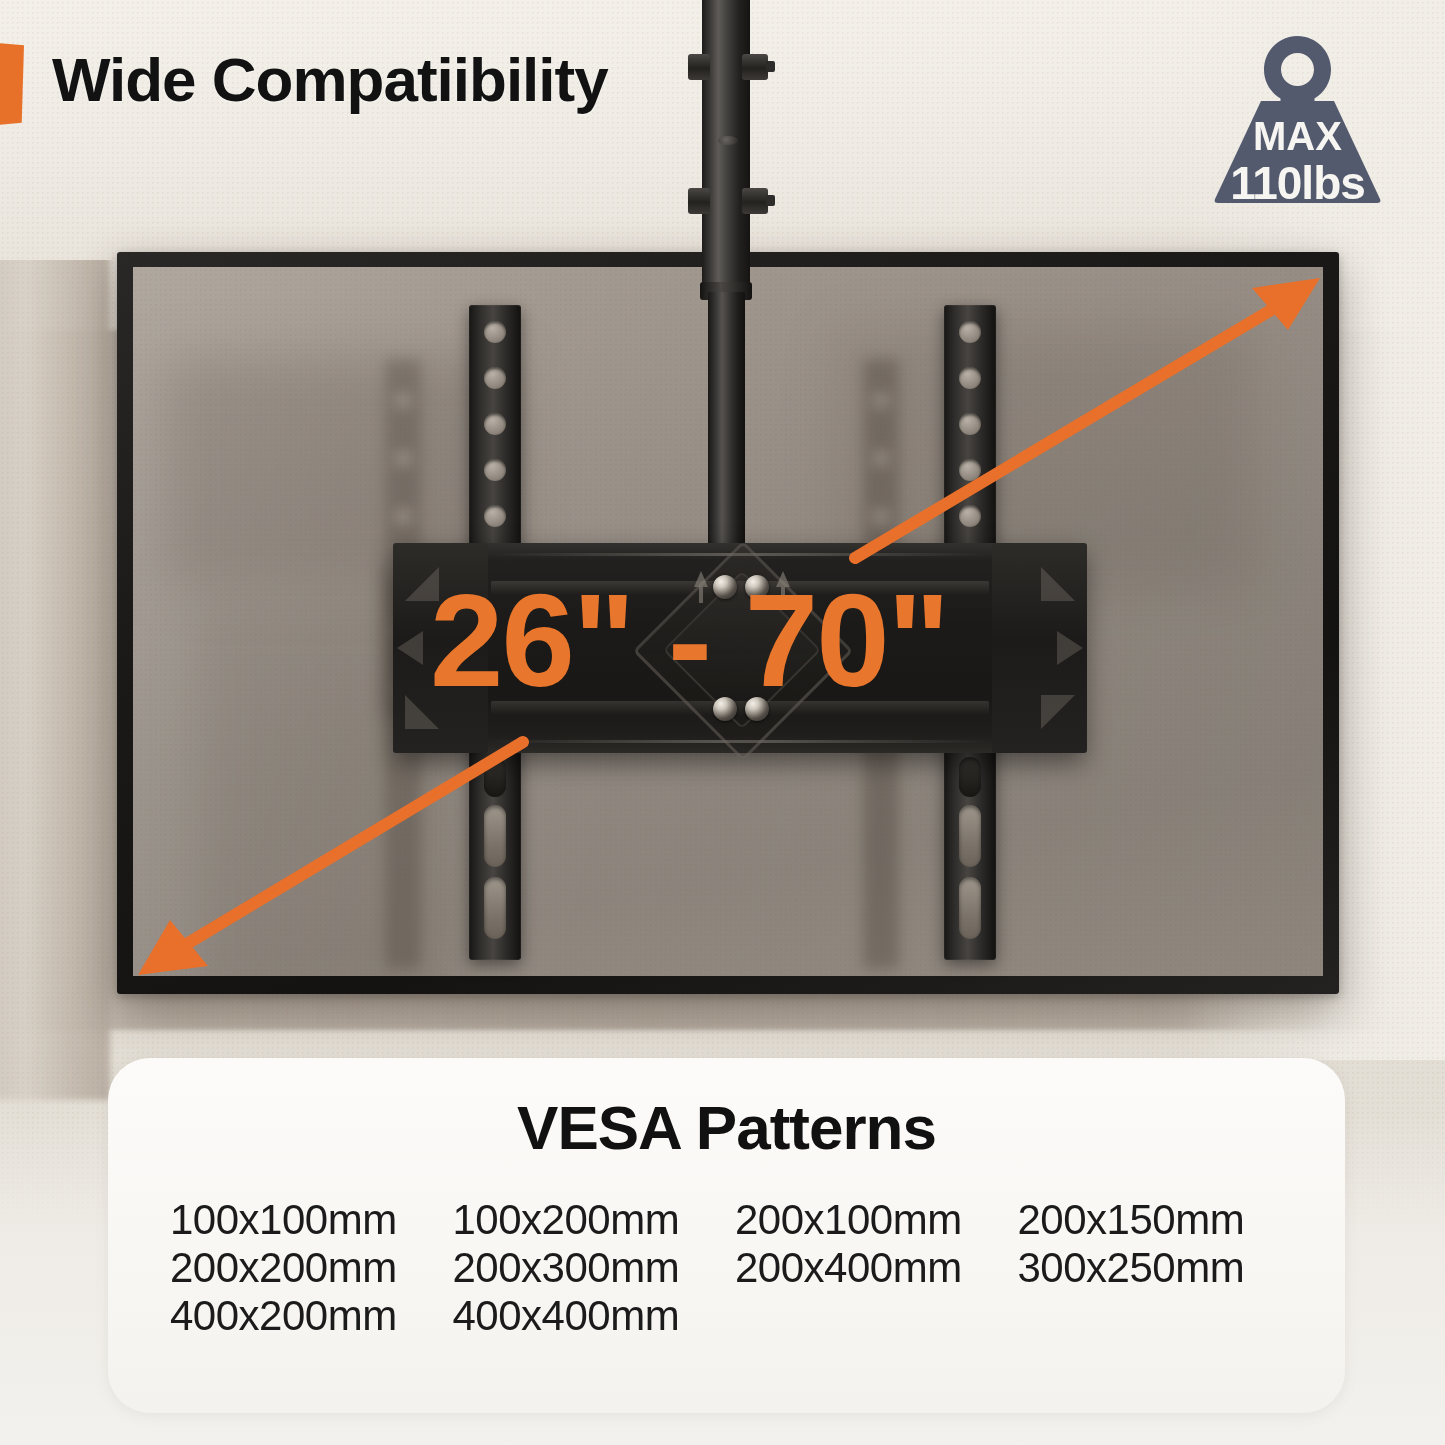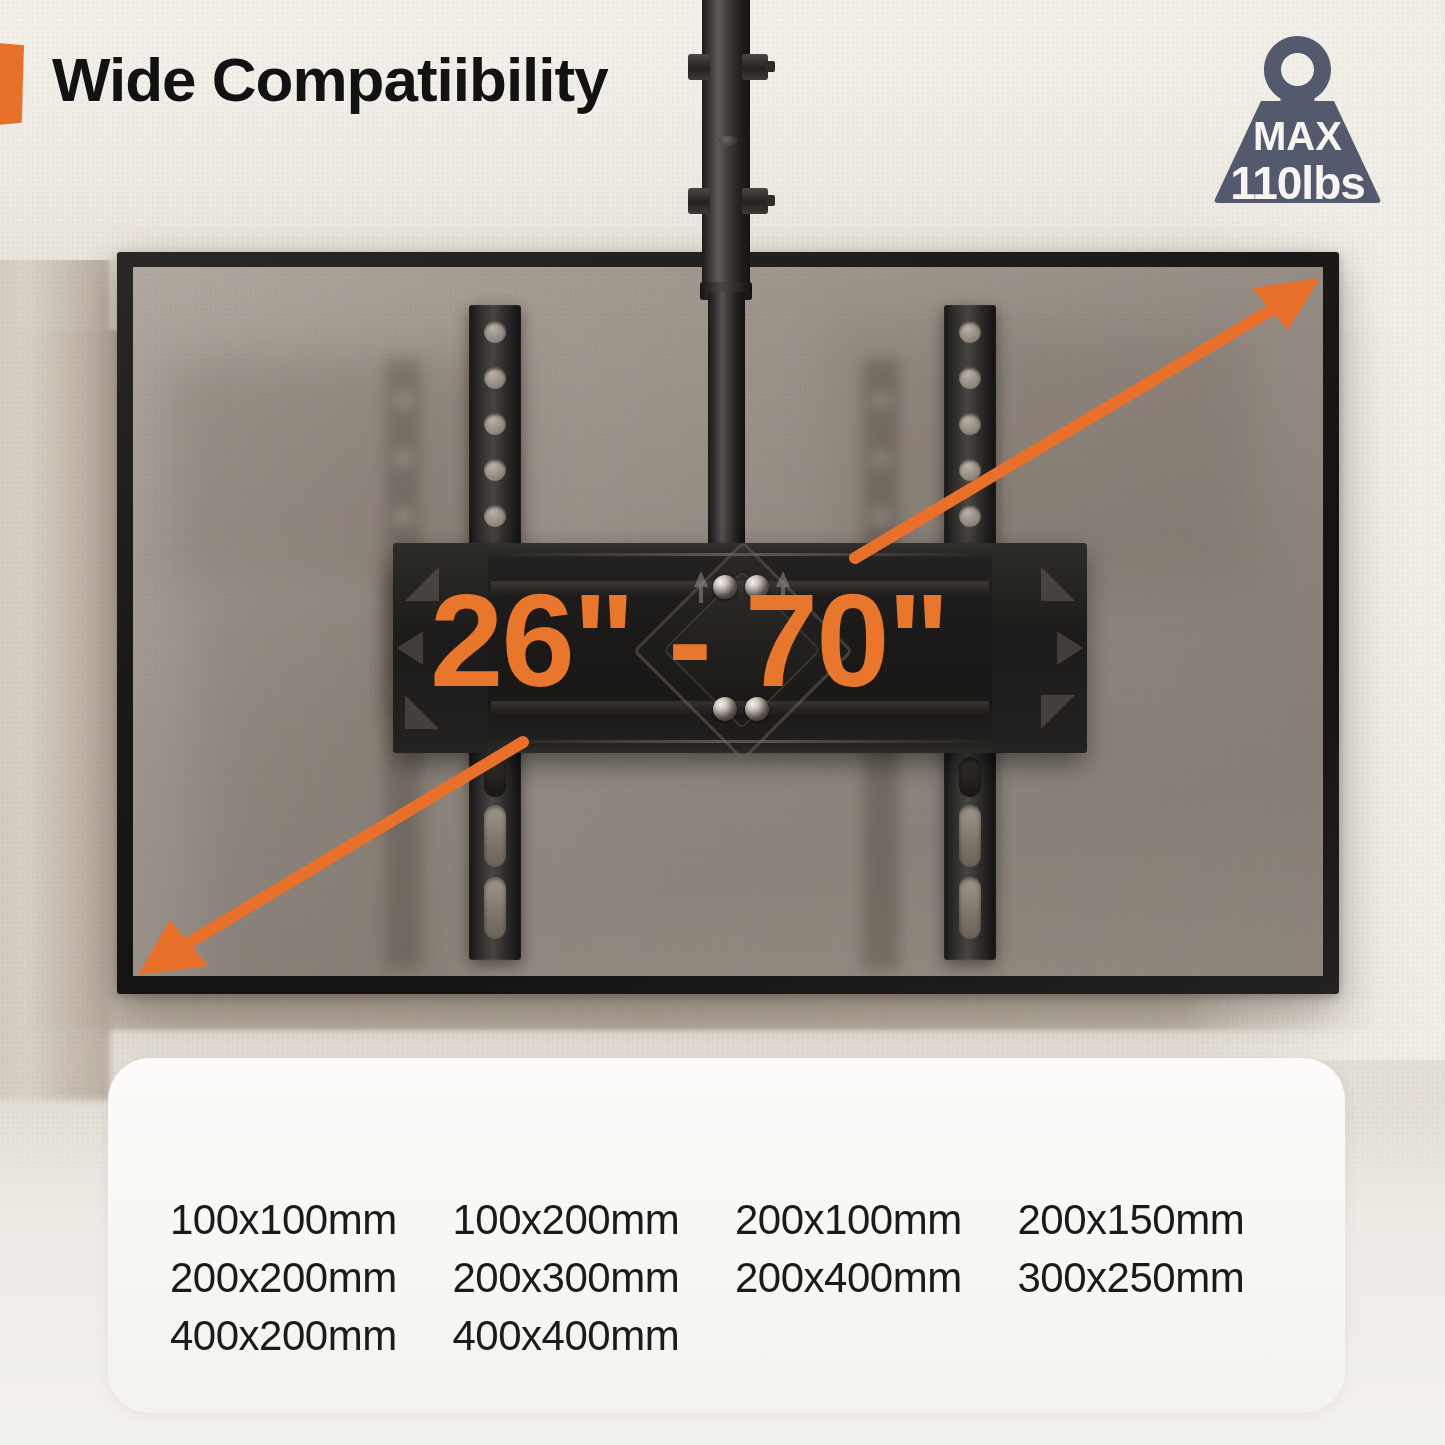--- a/index.html
+++ b/index.html
@@ -241,21 +241,20 @@
     border-radius:42px;
     box-shadow:0 2px 14px rgba(120,110,100,.10);
   }
   .card-title{
     position:absolute;left:0;top:34px;width:100%;text-align:center;
     font-size:62px;font-weight:bold;color:#111;letter-spacing:-1px;
   }
   .vesa-grid{
     position:absolute;left:62px;top:138px;width:1130px;
     display:grid;grid-template-columns:repeat(4,1fr);
-    row-gap:10px;
   }
   .vesa-cell{
     font-size:42px;color:#1b1b1b;letter-spacing:-.5px;white-space:nowrap;
   }
 </style>
 </head>
 <body>
 
 <div id="stage">
 
@@ -389,20 +388,21 @@
       <line x1="523" y1="742" x2="185" y2="945" stroke="#e8702a" stroke-width="12" stroke-linecap="round"></line>
       <polygon points="138,975 208,966 170,920" fill="#e8702a"></polygon>
     </g>
   </svg>
 
   <div class="size-text">26" - 70"</div>
 
   <div class="bg-bottomfade"></div>
 
   <div class="card">
+    <div class="card-title">VESA Patterns</div>
     <div class="vesa-grid" id="vesa-grid">
         <div class="vesa-cell">100x100mm</div>
         <div class="vesa-cell">100x200mm</div>
         <div class="vesa-cell">200x100mm</div>
         <div class="vesa-cell">200x150mm</div>
         <div class="vesa-cell">200x200mm</div>
         <div class="vesa-cell">200x300mm</div>
         <div class="vesa-cell">200x400mm</div>
         <div class="vesa-cell">300x250mm</div>
         <div class="vesa-cell">400x200mm</div>

